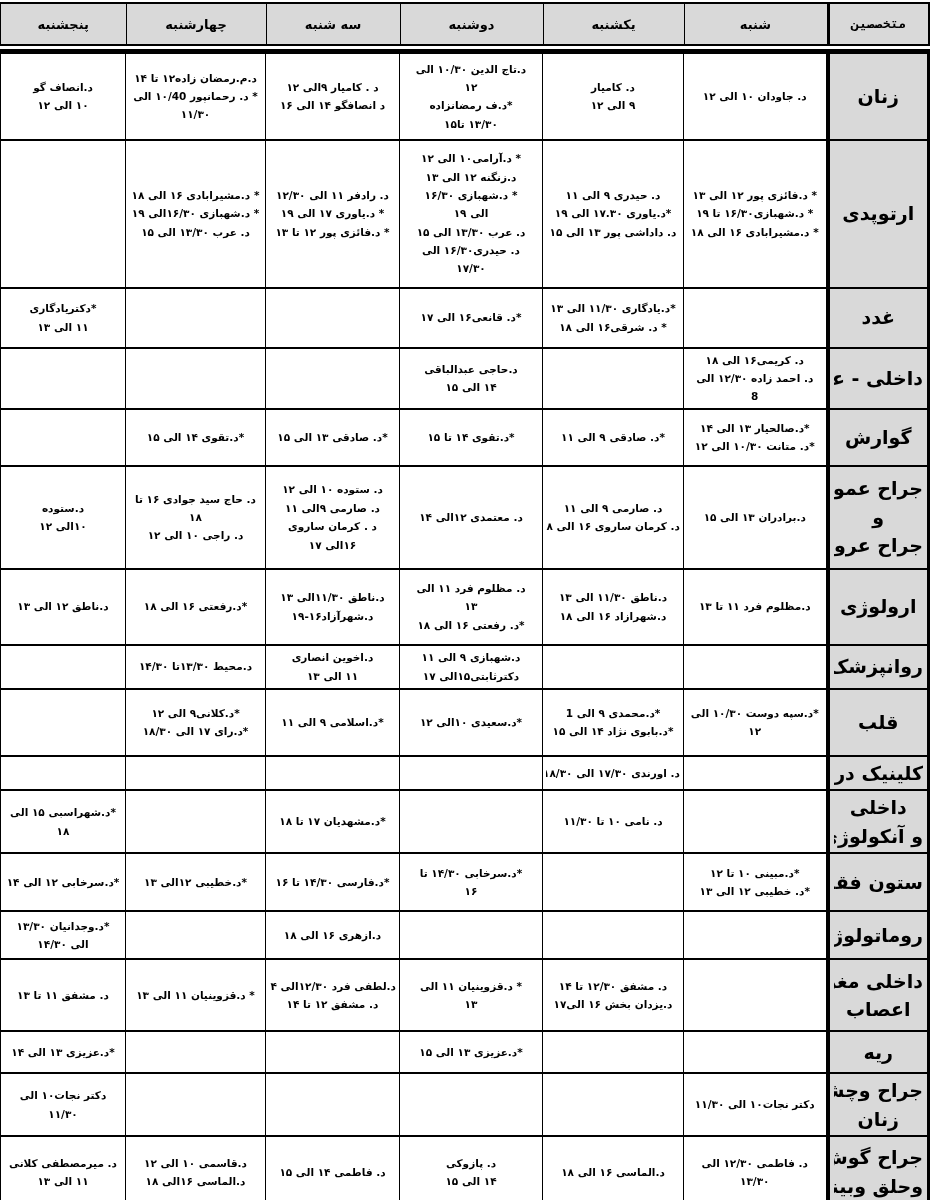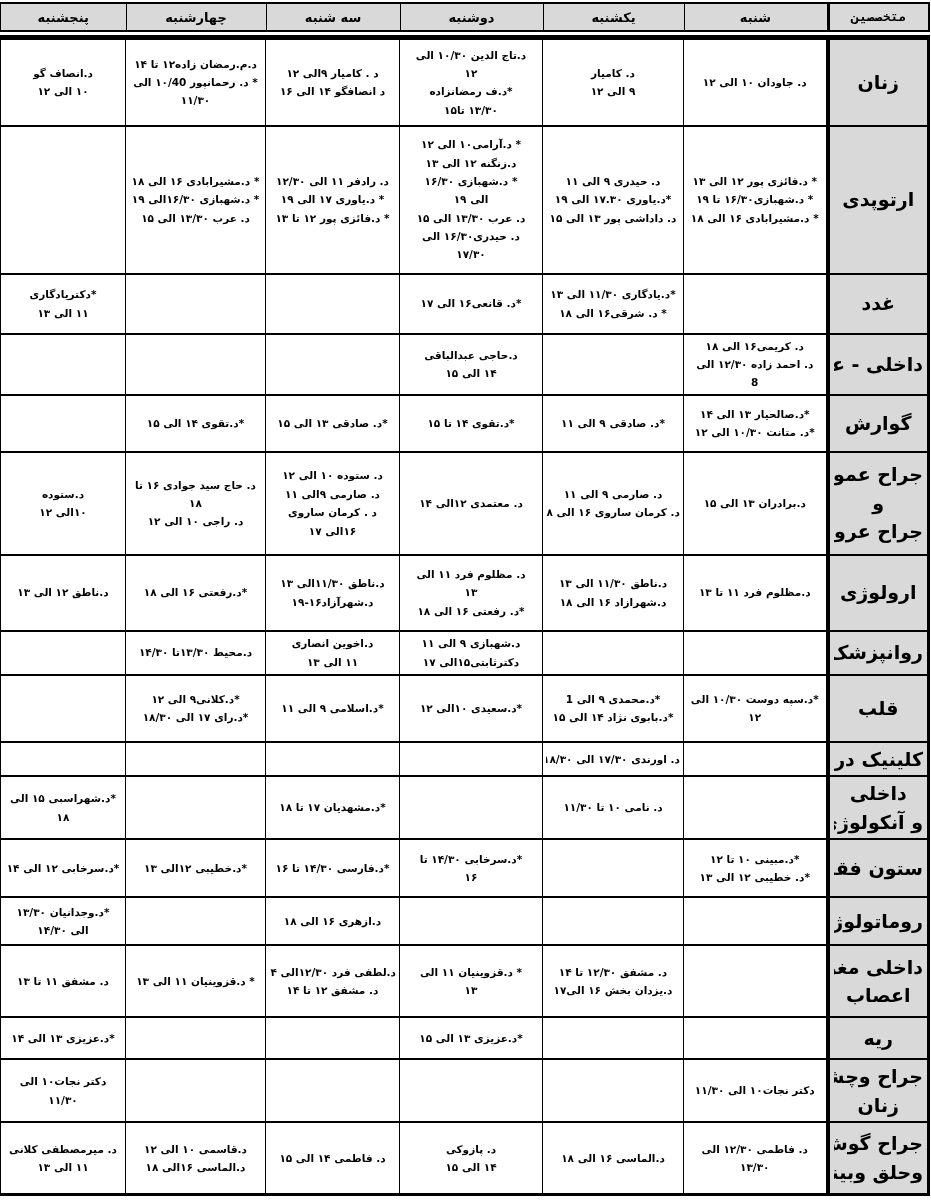--- a/index.html
+++ b/index.html
@@ -24,21 +24,21 @@
   col.c-tue{width:134px;}
   col.c-wed{width:140px;}
   col.c-thu{width:126px;}
 
   
   table.hdr{border:2px solid var(--border);margin-bottom:3px;}
   table.hdr th{
     border:1px solid var(--border);
     background:var(--header-bg);
     font-weight:bold;font-size:13px;
-    height:28px;padding:2px;
+    height:42px;padding:2px;
   }
   table.hdr th.spec-h{border-left:3px solid var(--border);font-family:Liberation Mono, monospace;}
 
   
   table.bd{border:3px solid var(--border);border-top:5px solid var(--border);}
   table.bd td{
     border:1px solid var(--border);
     border-bottom-width:2px;
     background:var(--cell-bg);
     text-align:center;vertical-align:middle;

